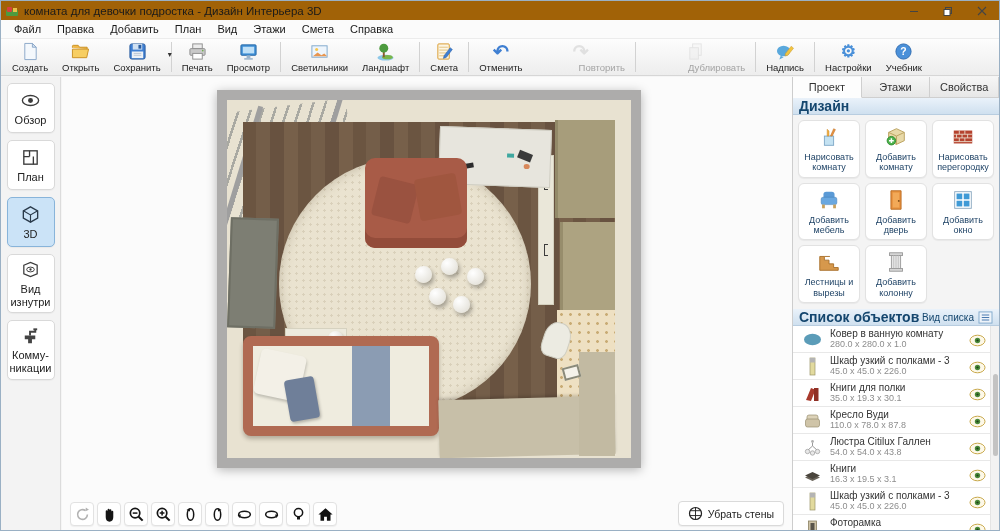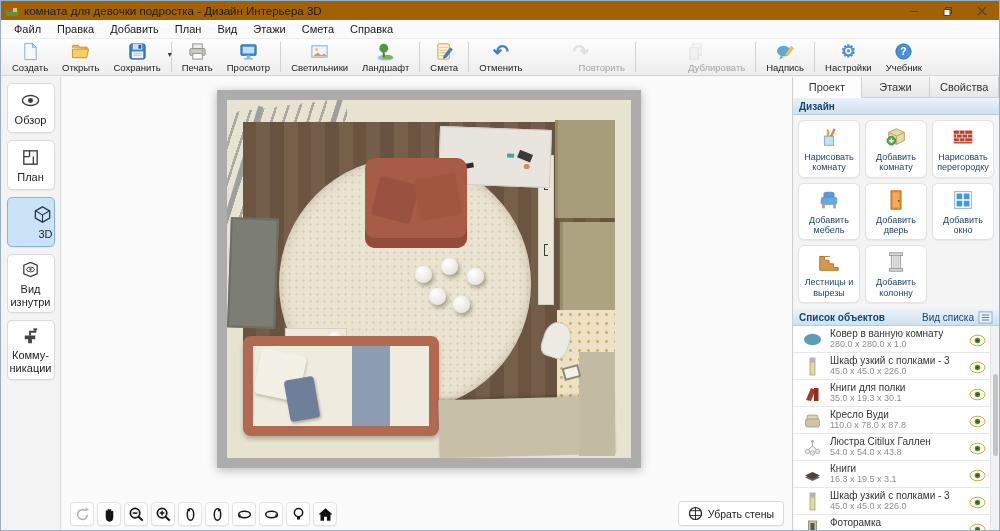--- a/index.html
+++ b/index.html
@@ -29,21 +29,21 @@
   .tbtn.disabled .tlabel { color:#a4a4a4;margin-left:42px; }
   .tbtn.disabled .ticon { opacity:.45; filter:grayscale(1); }
   .uglyph { font-size:19px; line-height:19px; font-weight:bold; }
   .drop-arrow { position:absolute; right:-4px; top:10px; font-size:8px; color:#333; }
 
   
   .mainarea { position:absolute; top:76px; left:0; right:0; bottom:0; }
   
   .sidebar { position:absolute; left:0; top:0; bottom:0; width:60px; background:#f3f3f3; border-right:1px solid #dcdcdc; padding-top:6px; display:flex; flex-direction:column; align-items:center; gap:7px; }
   .sbtn { width:48px; min-height:50px; background:#fff; border:1px solid #d9d9d9; border-radius:5px; display:flex; flex-direction:column; align-items:center; justify-content:center; padding:4px 1px; box-shadow:0 1px 1px rgba(0,0,0,.04); }
-  .sbtn.active { background:#cbe3f7; border-color:#88b4da;align-items:flex-end; }
+  .sbtn.active { background:#cbe3f7; border-color:#88b4da; }
   .sbtn svg { width:21px; height:21px; }
   .slabel { font-size:11px; color:#222; text-align:center; line-height:1.15; margin-top:3px; }
 
   
   .canvas { position:absolute; left:61px; top:0; right:207px; bottom:0; background:#fbfbfb; overflow:hidden; }
 
   
   .room { position:absolute; left:155px; top:13px; width:424px; height:378px; background:#adacab; padding:10px; box-shadow:0 2px 10px rgba(0,0,0,.28); }
   .walls { position:relative; width:100%; height:100%; background:#e8e2d1; overflow:hidden; }
   .floor { position:absolute; left:16px; top:22px; width:372px; height:300px;
@@ -90,21 +90,21 @@
   .removewalls { position:absolute; right:8px; bottom:4px; height:25px; background:#fff; border:1px solid #dadada; border-radius:4px; display:flex; align-items:center; gap:5px; padding:0 9px; box-shadow:0 1px 1px rgba(0,0,0,.05); }
   .removewalls svg { width:15px; height:15px; }
   .rw-label { font-size:10.5px; color:#222; white-space:nowrap; }
 
   
   .rightpanel { position:absolute; right:0; top:0; bottom:0; width:207px; background:#f0f0f0; border-left:1px solid #cdcdcd; display:flex; flex-direction:column; }
   .tabs { height:21px; display:flex; background:#e6e6e6; border-bottom:1px solid #cfcfcf; }
   .tab { flex:1; display:flex; align-items:center; justify-content:center; font-size:11px; color:#333; background:linear-gradient(#f6f6f6,#e7e7e7); border-right:1px solid #cfcfcf; }
   .tab.active { background:#fdfdfd; border-bottom:1px solid #fdfdfd; margin-bottom:-1px; }
   .pheader { height:17px; background:linear-gradient(#eaf2fa,#cfe0ef); border-bottom:1px solid #b8cde0; display:flex; align-items:center; justify-content:space-between; padding:0 6px; }
-  .pheader .ph-title { font-size:10px; font-weight:bold; color:#14466e; }
+  .pheader .ph-title { font-size:14px; font-weight:bold; color:#14466e; }
   .ph-right { display:flex; align-items:center; gap:4px; font-size:10px; color:#14466e; }
   .ph-right svg { width:15px; height:13px; }
   .dgrid { padding:5px 5px 6px; display:grid; grid-template-columns:repeat(3,1fr); gap:5px; background:#f4f4f4; }
   .dbtn { background:#fff; border:1px solid #e2e2e2; border-radius:6px; min-height:53px; display:flex; flex-direction:column; align-items:center; justify-content:center; padding:4px 2px; box-shadow:0 1px 1px rgba(0,0,0,.05); }
   .dbtn svg { width:24px; height:24px; }
   .dlabel { font-size:9px; color:#1f4366; text-align:center; line-height:1.15; margin-top:3px; }
   .objlist { flex:1; background:#fff; position:relative; overflow:hidden; }
   .rows { position:absolute; left:0; top:0; right:9px; }
   .orow { height:27px; display:flex; align-items:center; border-bottom:1px solid #e8e8e8; padding:0 4px 0 10px; }
   .othumb { width:19px; height:19px; flex:none; margin-right:8px; }

